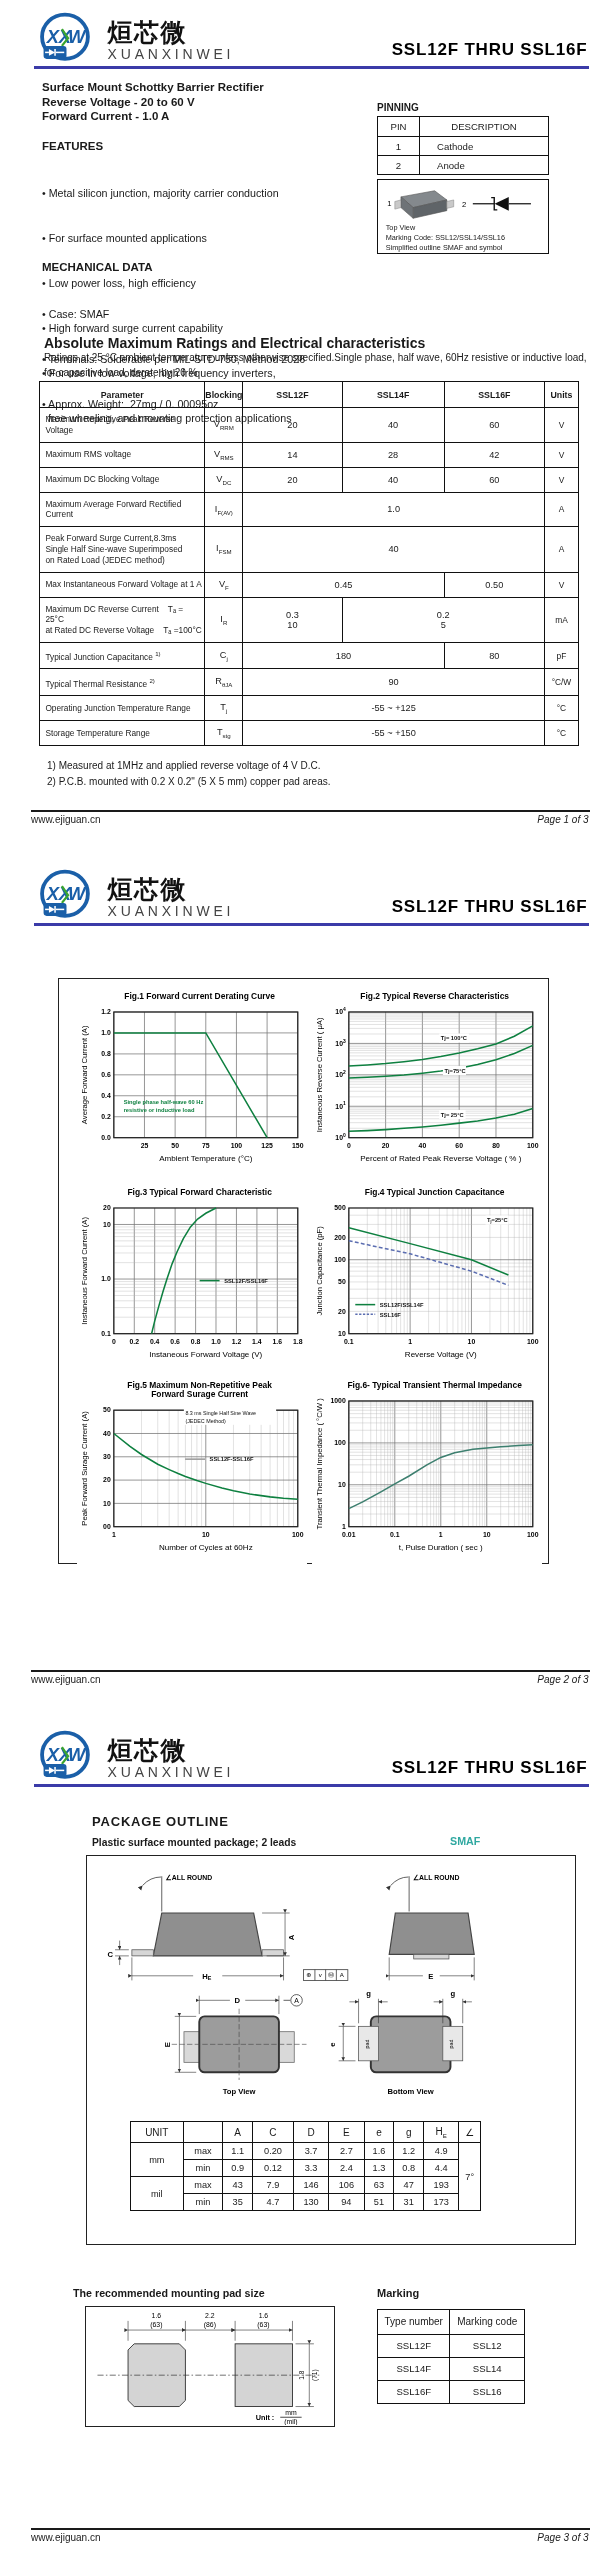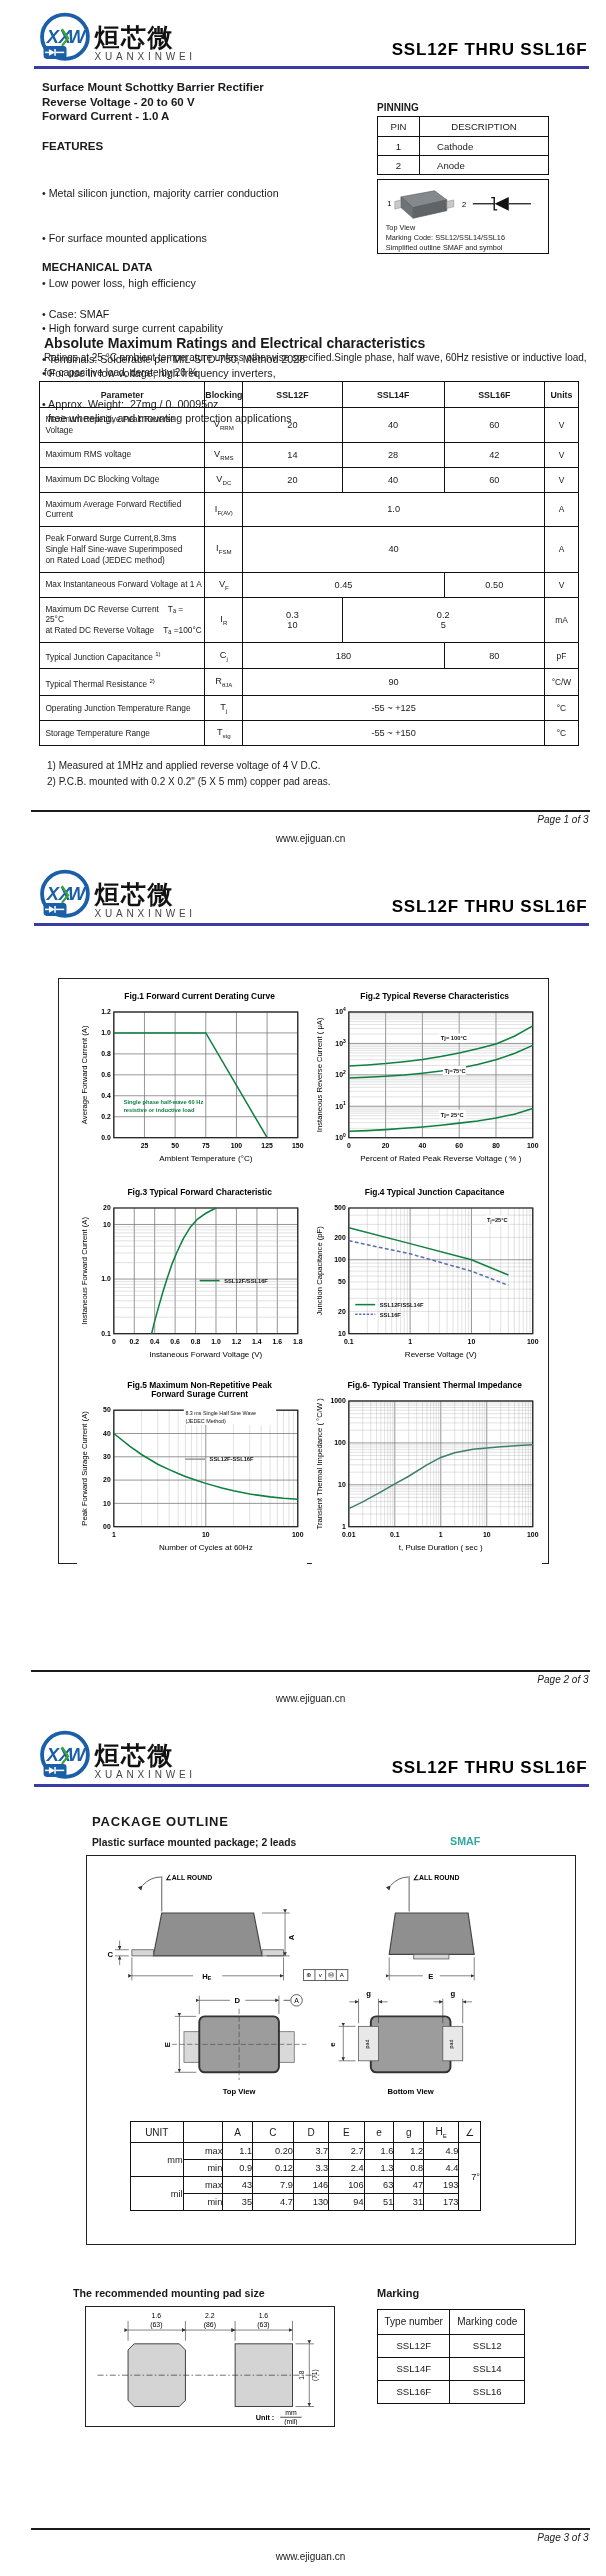--- a/index.html
+++ b/index.html
@@ -5,27 +5,27 @@
 *{margin:0;padding:0;box-sizing:border-box}
 html,body{background:#fff}
 body{font-family:"Liberation Sans",sans-serif;color:#1a1a1a}
 #page{position:relative;width:607px;height:2576px;background:#fff;margin:0 auto;overflow:hidden}
 .abs{position:absolute}
 
 
 .hdr{position:absolute;left:34px;width:555px;height:57px;border-bottom:3.1px solid #3b3ba8}
 .hdr .title{position:absolute;right:1.5px;bottom:6.1px;font-size:17px;font-weight:bold;letter-spacing:0.8px;color:#000}
 .logo{position:absolute;left:4.6px;top:0;display:flex;align-items:flex-end}
-.logo-txt{margin-left:1px;padding-bottom:1.5px}
+.logo-txt{margin-left:14px;padding-bottom:1.5px}
 .logo-cn{font-size:25px;font-weight:bold;line-height:1.05;letter-spacing:1.5px;color:#111}
-.logo-en{font-size:10px;letter-spacing:3.8px;color:#444}
+.logo-en{font-size:14px;letter-spacing:3.8px;color:#444}
 
 
 .ftr{position:absolute;left:31px;width:559px;border-top:2.3px solid #1a1a1a;height:21.4px;font-size:10px}
-.ftr .site{text-align:center;padding-top:21px}
+.ftr .site{padding-top:2px}
 .ftr .pg{position:absolute;right:1.5px;top:2.3px;font-style:italic}
 
 
 .subt{position:absolute;left:42px;top:80px;font-size:11.5px;font-weight:bold;line-height:14.5px}
 .h-feat{position:absolute;left:42px;font-size:11.5px;font-weight:bold}
 .blk{position:absolute;left:42px;font-size:10.7px;line-height:15px;white-space:pre-wrap}
 
 
 table{border-collapse:collapse}
 .t th,.t td{border:0.8px solid #111}
@@ -57,21 +57,21 @@
 .chart{position:absolute;background:#fff}
 svg text{font-family:"Liberation Sans",sans-serif}
 
 
 .p3-h1{position:absolute;left:92px;top:1814px;font-size:13px;font-weight:bold;letter-spacing:0.8px}
 .p3-h2{position:absolute;left:92px;top:1837px;font-size:10.3px;font-weight:bold}
 .p3-smaf{position:absolute;left:450px;top:1835px;font-size:10.7px;font-weight:bold;color:#2fa8a0}
 .outbox{position:absolute;left:86px;top:1855px;width:490px;height:390px;border:1.5px solid #222}
 .dim-t{position:absolute;left:130px;top:2121px;width:351px;font-size:9.2px;border:1.1px solid #111}
 .dim-t th{height:21.4px;font-weight:normal;font-size:10px}
-.dim-t td{height:17px;text-align:right}
+.dim-t td{height:17px;text-align:center}
 .dim-t sub{font-size:6.1px}
 .padbox{position:absolute;left:85px;top:2306px;width:250px;height:121px;border:1.5px solid #222}
 .p3-pad-h{position:absolute;left:73px;top:2287px;font-size:10.7px;font-weight:bold}
 .p3-mark-h{position:absolute;left:377px;top:2287px;font-size:11px;font-weight:bold}
 .mark-t{position:absolute;left:377px;top:2309px;width:148px;font-size:9.6px;border:1.1px solid #111}
 .mark-t th{height:24.5px;font-weight:normal;font-size:10px}
 .mark-t td{height:23px;text-align:center}
 </style>
 </head>
 <body>

